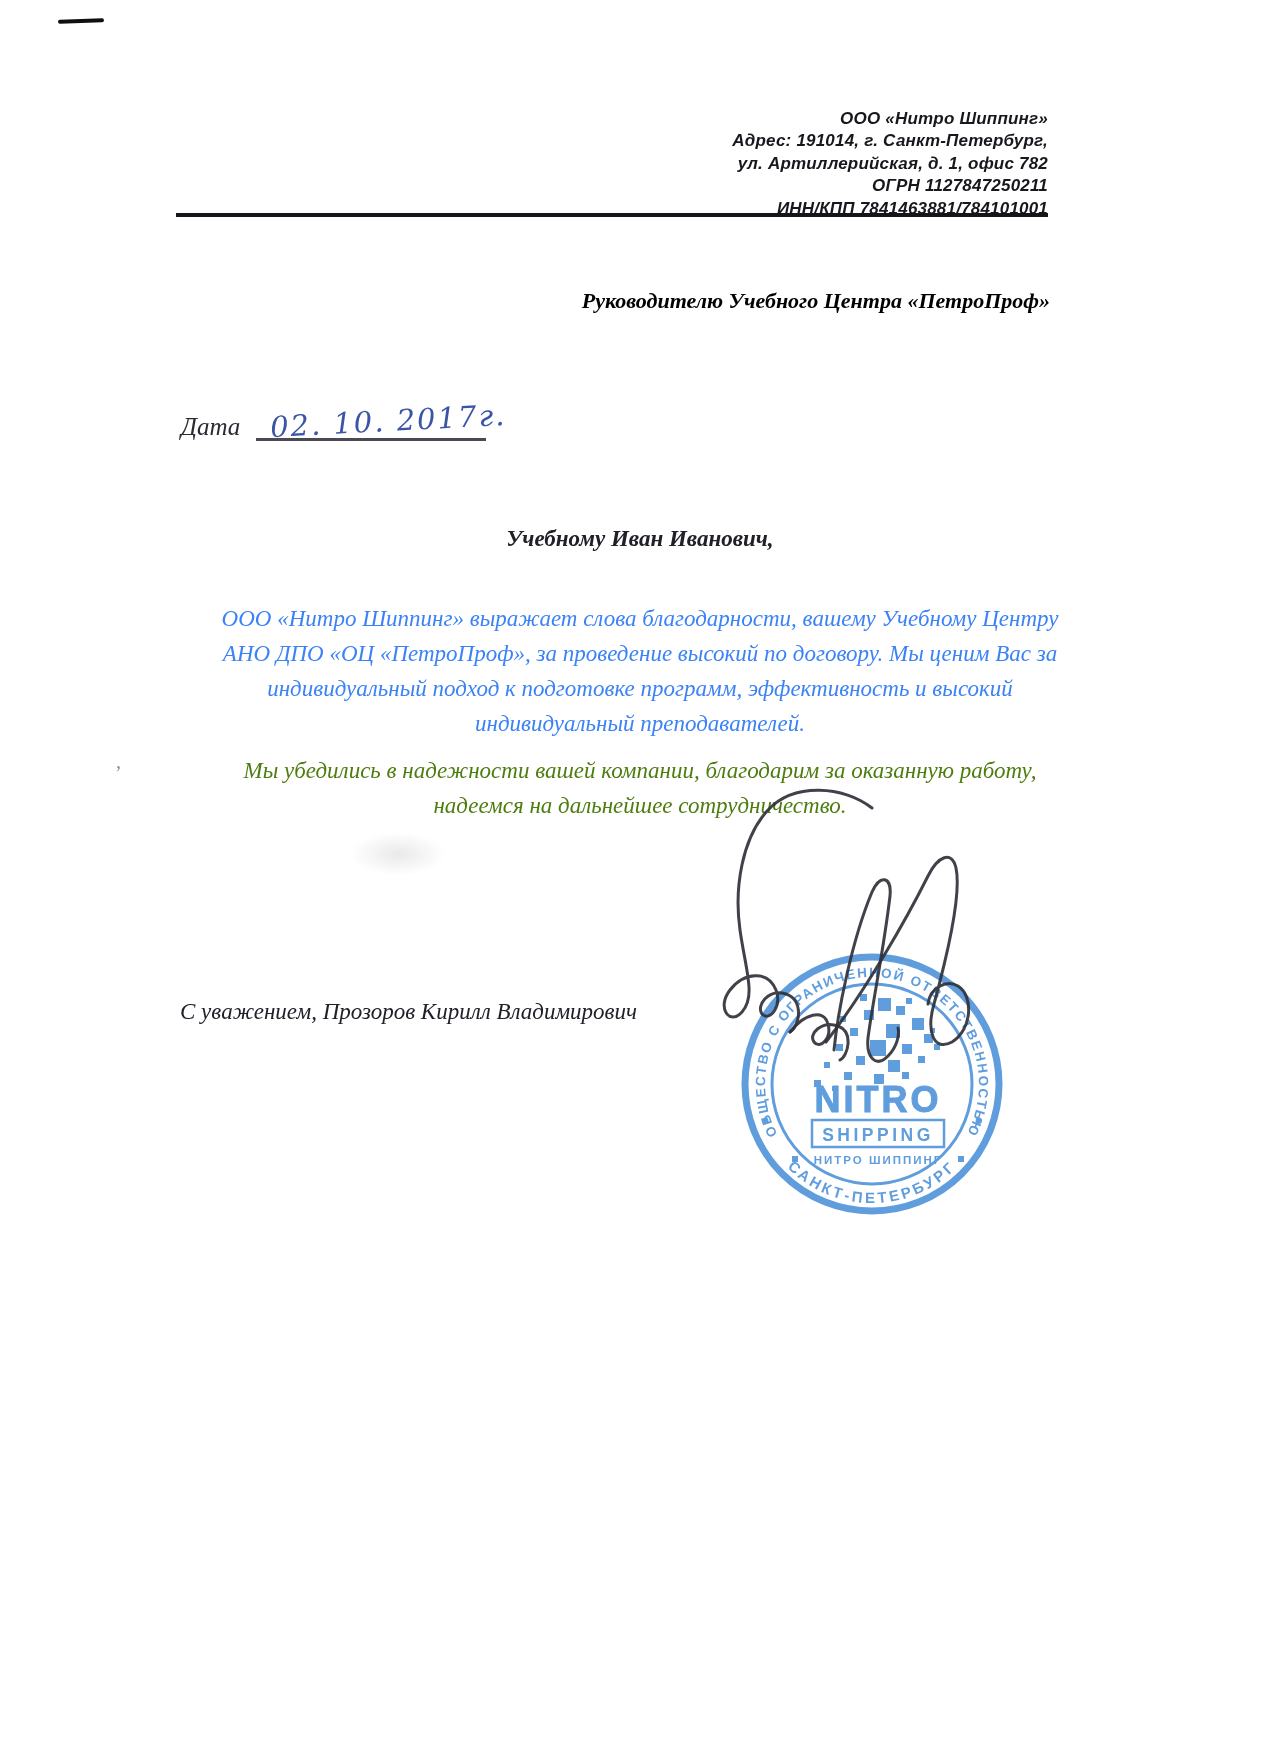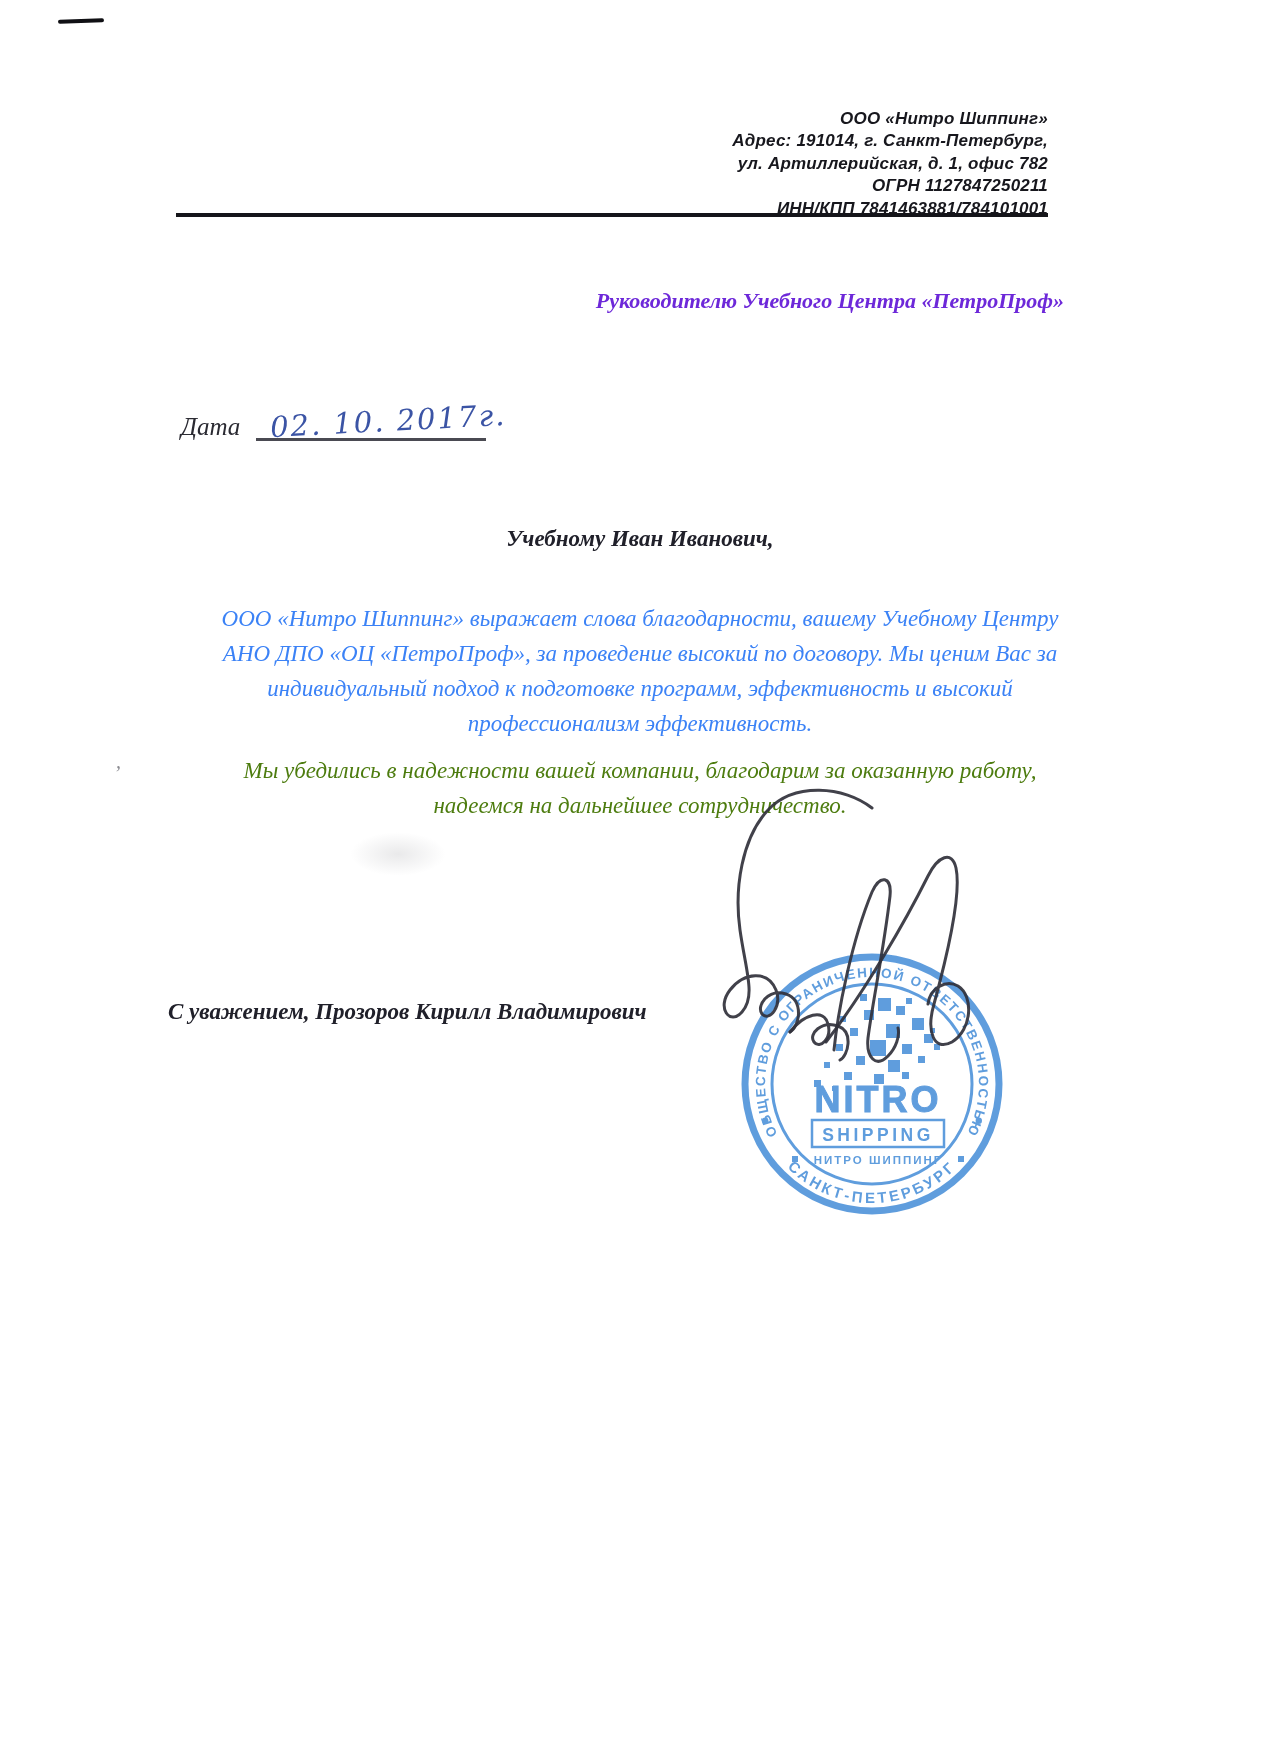--- a/index.html
+++ b/index.html
@@ -12,40 +12,40 @@
   .corner-mark { position:absolute; top:7px; left:58px; width:46px; height:4px;
     background:#101014; transform:rotate(-2deg); border-radius:2px; }
   .header-block {
     position:absolute; top:96px; right:216px; text-align:right;
     font-family:"Liberation Sans", sans-serif; font-style:italic; font-weight:bold;
     font-size:17px; line-height:22.4px; letter-spacing:0.2px; color:#17171d;
   }
   .header-block .hline { display:block; }
   .rule { position:absolute; top:201px; left:176px; width:872px; height:4px; background:#15151a; }
   .addressee {
-    position:absolute; top:276px; right:200px;
-    font-size:22px; font-weight:bold; font-style:italic; color:#6d28d9;
+    position:absolute; top:276px; right:214px;
+    font-size:22px; font-weight:bold; font-style:italic; color:#000000;
   }
   .dateline { position:absolute; top:393px; left:181px; font-size:25px; font-style:italic; color:#2a2a32; }
   .date-underline { display:inline-block; position:relative; width:230px; height:36px;
     border-bottom:3px solid #4a4a52; margin-left:16px; vertical-align:bottom; }
   .date-hand {
     position:absolute; left:14px; bottom:0px; white-space:nowrap;
     font-family:"DejaVu Serif", serif; font-style:italic; font-size:29px;
     color:var(--pen-blue,#3b54a5); transform:rotate(-3deg); letter-spacing:2px;
   }
   .body-col { position:absolute; left:140px; width:1000px; text-align:center; font-style:italic; }
   .salutation { top:514px; font-weight:bold; font-size:23px; color:#20202a; }
   .para1 { top:589px; font-size:23px; line-height:35px; color:#3b82f6; }
   .para2 { top:741px; font-size:23px; line-height:35px; color:#4d7c0f; }
   .speck { position:absolute; top:738px; left:116px; font-size:20px; font-style:italic; color:#8a8a90; }
   .smudge { position:absolute; top:820px; left:350px; width:96px; height:44px;
     background:radial-gradient(ellipse at center, rgba(120,120,126,0.16), rgba(120,120,126,0) 70%); }
-  .sign-line { position:absolute; top:987px; left:168px;
-    font-size:23px; font-weight:bold; font-style:italic; color:#20202a; }
+  .sign-line { position:absolute; top:987px; left:180px;
+    font-size:23px; font-weight:normal; font-style:italic; color:#20202a; }
   .stamp-wrap { position:absolute; left:728px; top:928px; width:288px; height:288px; opacity:0.88; }
   .stamp-wrap text {
     font-family:"Liberation Sans", sans-serif; font-weight:bold;
     fill:var(--stamp-blue,#4a90d9);
   }
   .stamp-wrap .ring { stroke:var(--stamp-blue,#4a90d9); fill:none; }
   .stamp-wrap .mosaic rect, .stamp-wrap .dot { fill:var(--stamp-blue,#4a90d9); }
   .stamp-wrap .box { stroke:var(--stamp-blue,#4a90d9); fill:none; }
   .sig-wrap { position:absolute; left:676px; top:768px; width:312px; height:312px; }
   .sig-wrap path { stroke:var(--sign-ink,#31313b); stroke-width:3; fill:none;
@@ -78,21 +78,21 @@
   <div class="dateline">
     <span>Дата</span><span class="date-underline"><span class="date-hand">02. 10. 2017г.</span></span>
   </div>
 
   <div class="body-col salutation">Учебному Иван Иванович,</div>
 
   <div class="body-col para1">
     <div>ООО «Нитро Шиппинг» выражает слова благодарности, вашему Учебному Центру</div>
     <div>АНО ДПО «ОЦ «ПетроПроф», за проведение высокий по договору. Мы ценим Вас за</div>
     <div>индивидуальный подход к подготовке программ, эффективность и высокий</div>
-    <div>профессионализм эффективность.</div>
+    <div>индивидуальный преподавателей.</div>
   </div>
 
   <div class="body-col para2">
     <div>Мы  убедились в надежности вашей компании, благодарим за оказанную работу,</div>
     <div>надеемся на дальнейшее сотрудничество.</div>
   </div>
 
   <div class="speck">,</div>
   <div class="smudge"></div>
 

